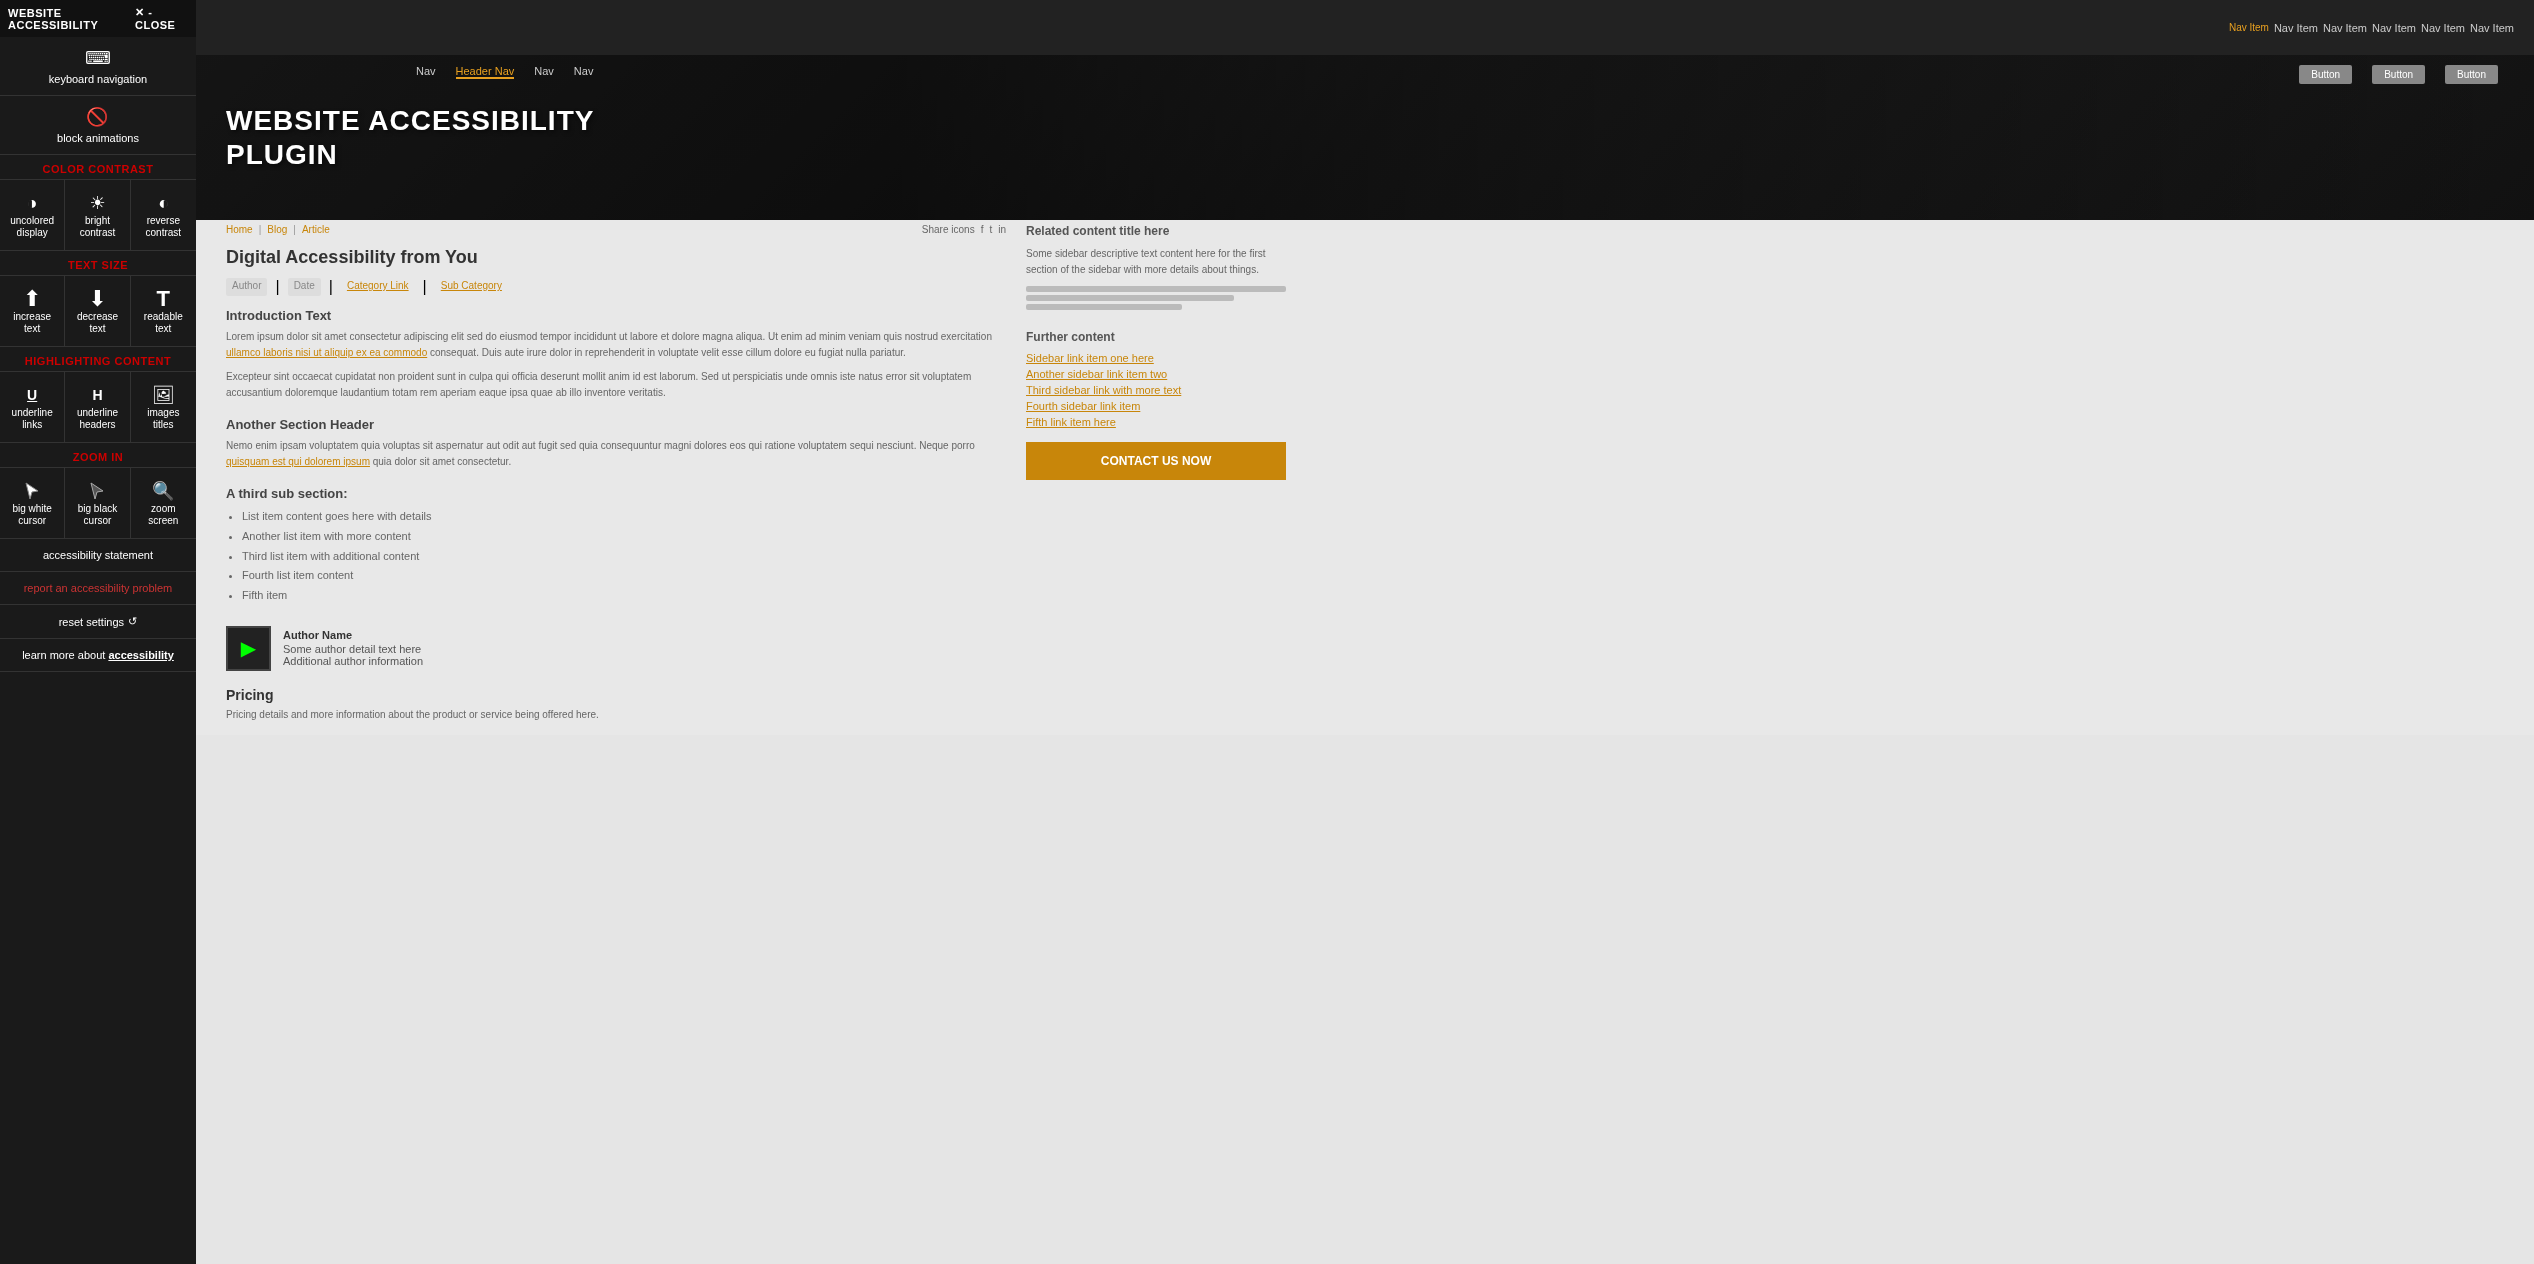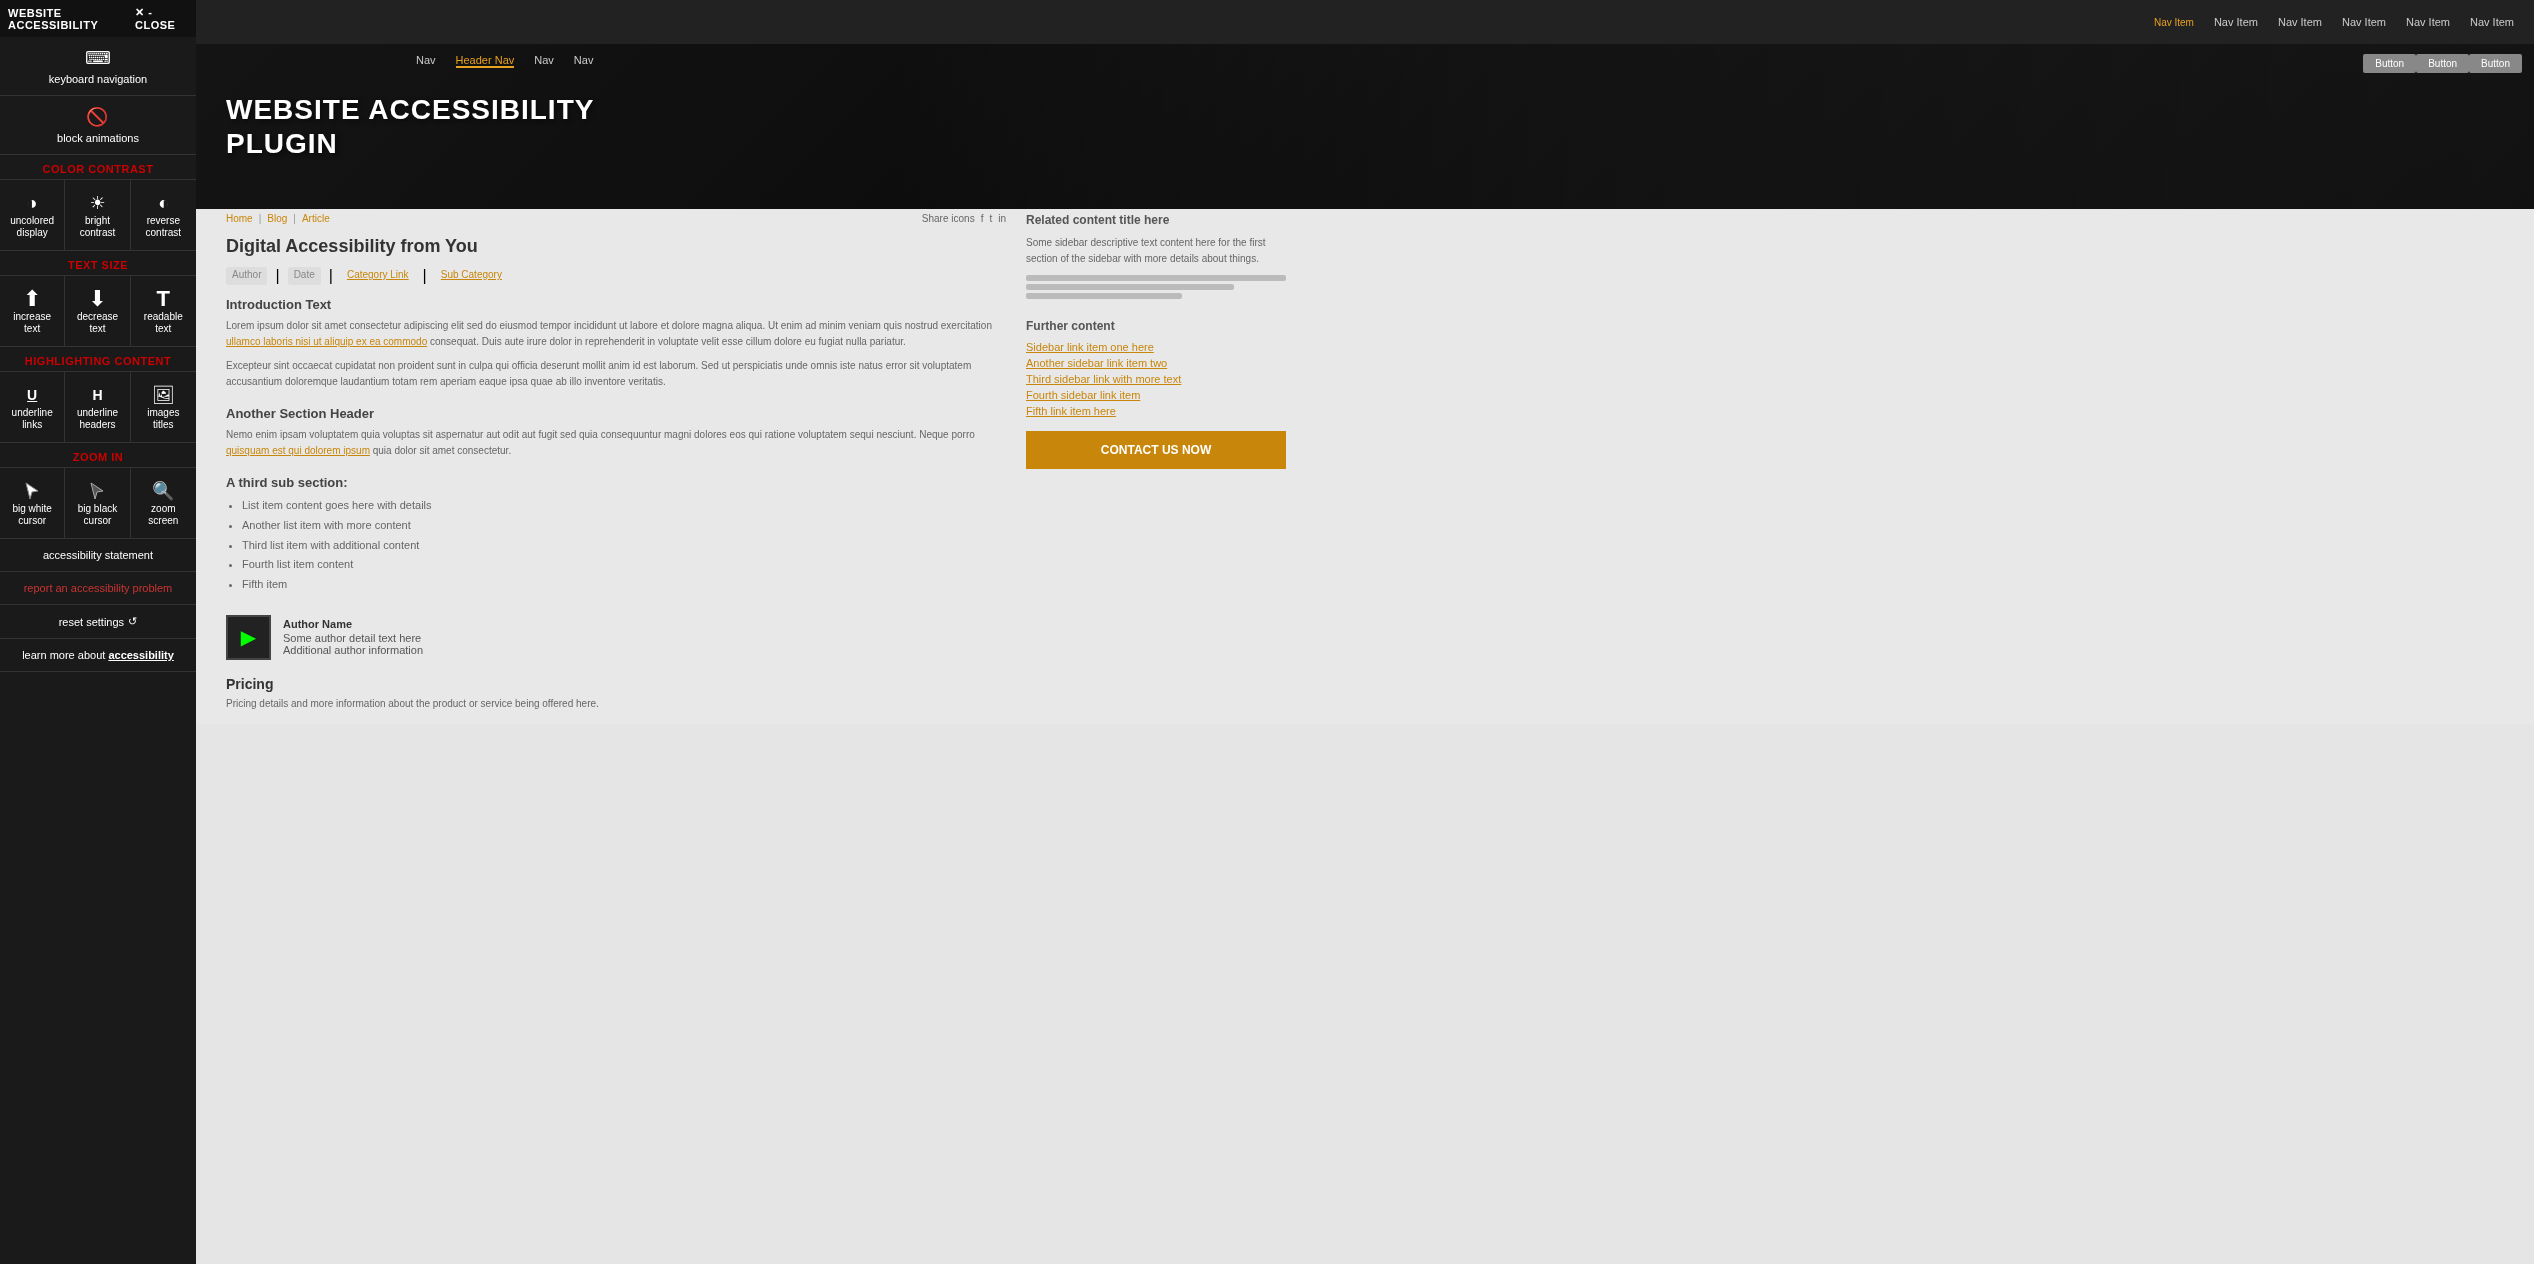--- a/index.html
+++ b/index.html
@@ -115,26 +115,26 @@
     #main-content {
       flex: 1;
       background: #e5e5e5;
       overflow: hidden;
       position: relative;
     }
 
     
     .site-header {
       background: #222;
-      height: 44px;
+      height: 55px;
       display: flex;
       align-items: center;
       justify-content: flex-end;
       padding: 0 20px;
-      gap: 20px;
+      gap: 5px;
     }
 
     .site-nav-item {
       color: #ccc;
       font-size: 11px;
       cursor: pointer;
     }
 
     
     .hero-section {
@@ -170,23 +170,23 @@
 
     .hero-background {
       position: absolute;
       top: 0; left: 0; right: 0; bottom: 0;
       background: linear-gradient(135deg, #444 0%, #222 50%, #111 100%);
     }
 
     .hero-actions {
       position: absolute;
       top: 10px;
-      right: 12px;
-      display: flex;
-      gap: 0;
+      right: 36px;
+      display: flex;
+      gap: 20px;
       z-index: 2;
     }
 
     .hero-btn {
       background: #888;
       color: #fff;
       border: none;
       padding: 4px 12px;
       font-size: 10px;
       cursor: pointer;

